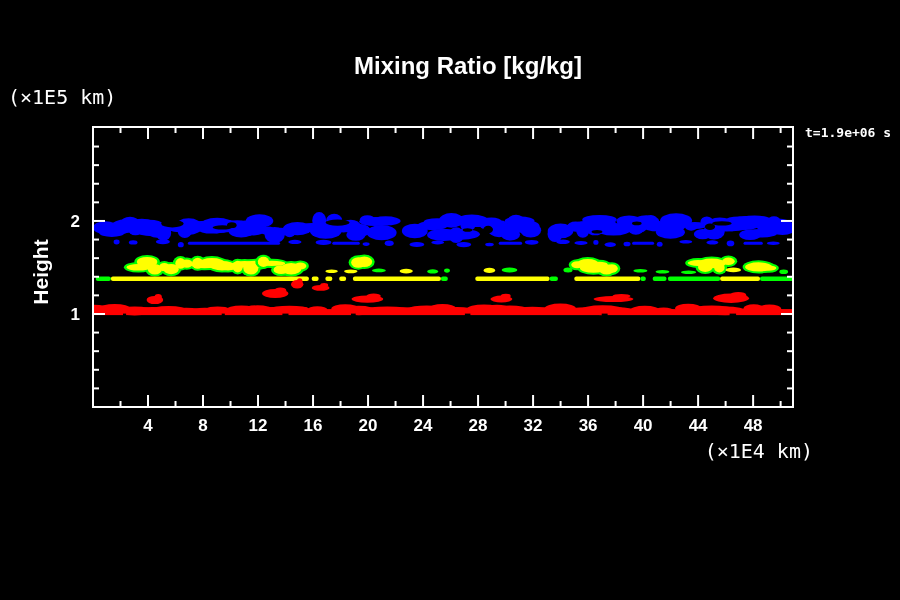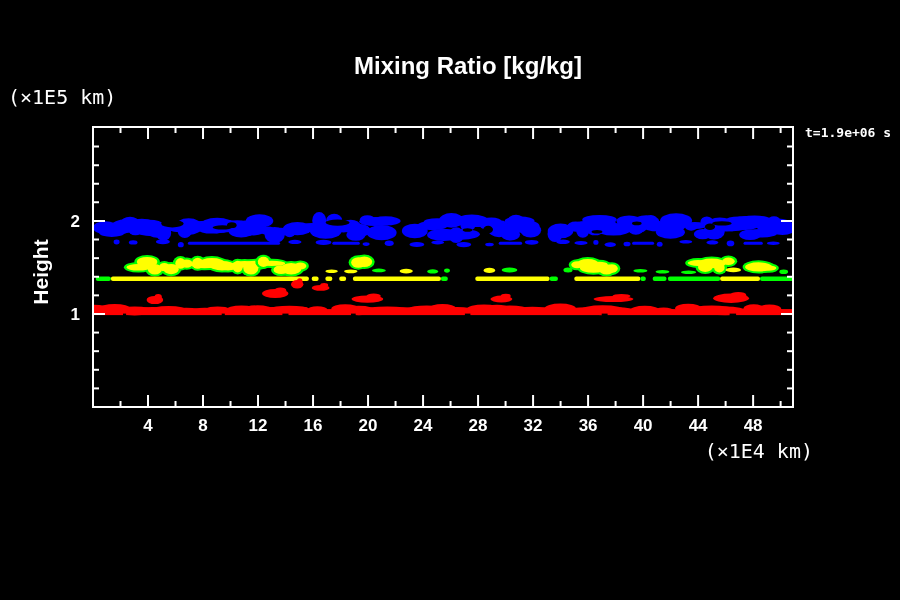--- a/index.html
+++ b/index.html
@@ -1,16 +1,16 @@
 <!DOCTYPE html>
 <html><head>
 <meta charset="utf-8">
 <style>
   html,body{margin:0;padding:0;background:#000;}
-  .stage{position:relative;width:900px;height:600px;background:#000;overflow:hidden;border-radius:10px;}
+  .stage{position:relative;width:900px;height:600px;background:#000;overflow:hidden;}
   svg{display:block;}
   text{fill:#fff;}
   .title{font:bold 24px "Liberation Sans",sans-serif;}
   .units{font:20px "DejaVu Sans Mono",monospace;}
   .timelbl{font:bold 13px "DejaVu Sans Mono",monospace;}
   .ytitle{font:bold 21px "Liberation Sans",sans-serif;}
   .ticklbl{font:bold 17px "Liberation Sans",sans-serif;}
 </style>
 </head>
 <body>

